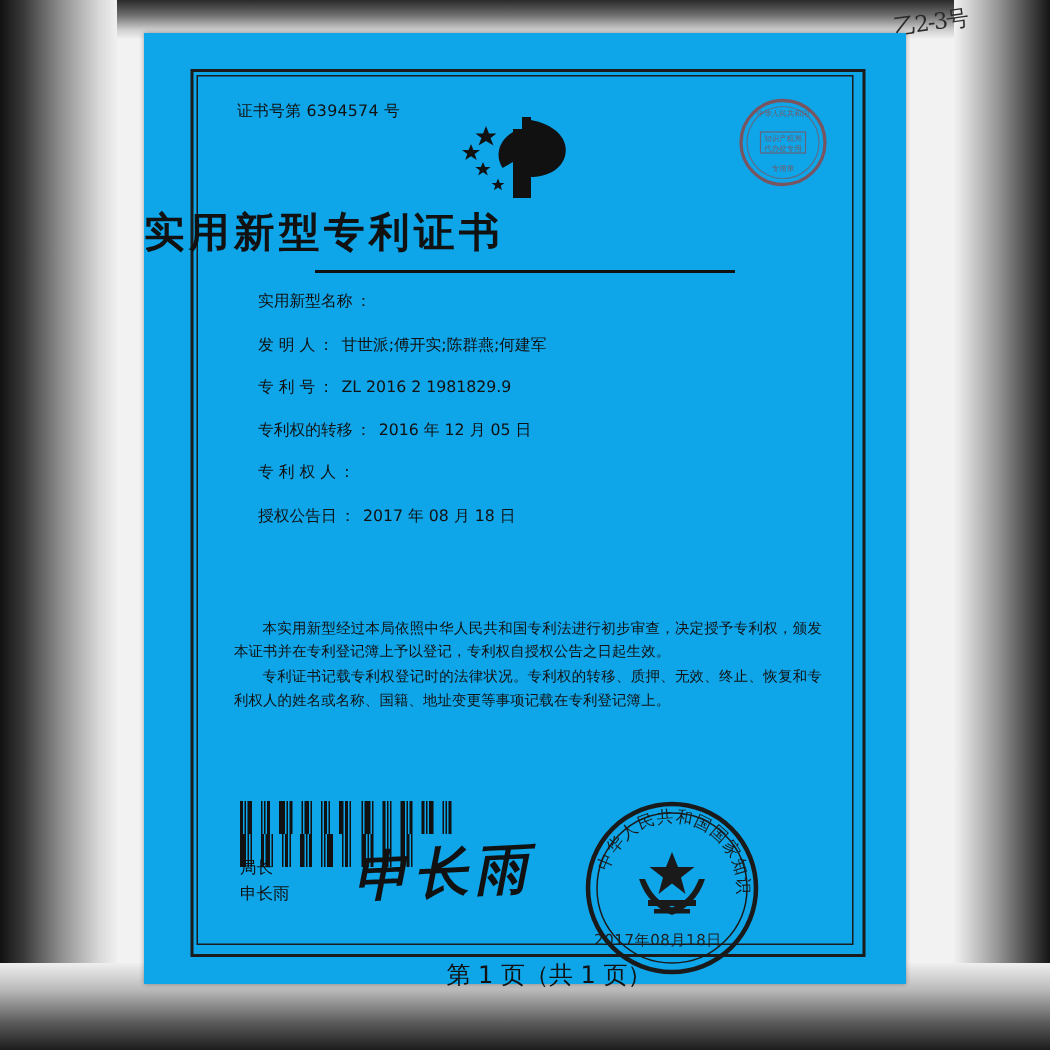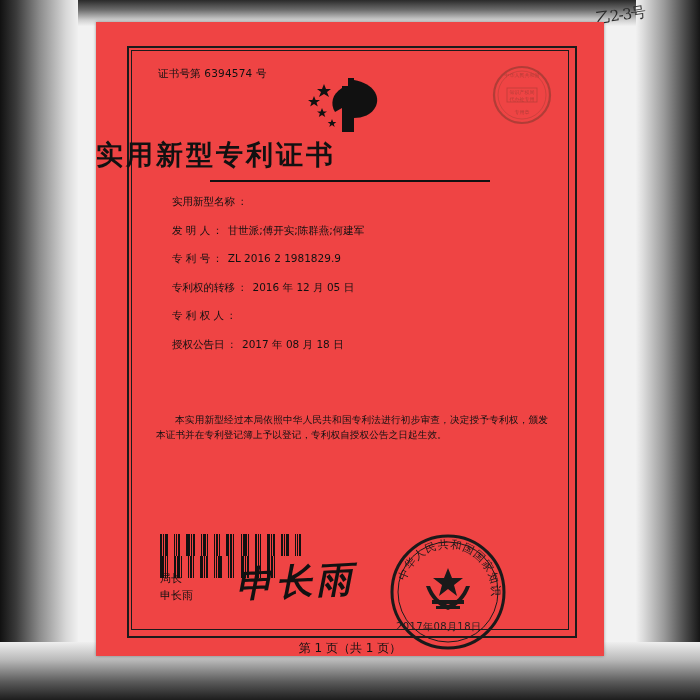--- a/index.html
+++ b/index.html
@@ -48,21 +48,21 @@
     background: linear-gradient(to top, #1d1d1d 0px, #5a5a5a 18px, #b9b9b9 40px, #efefef 58px);
   }
 
   
   .sheet {
     position: absolute;
     left: 96px;
     top: 22px;
     width: 508px;
     height: 634px;
-    background: #ef4444;
+    background: #0ea5e9;
     box-shadow: 0 0 3px rgba(0,0,0,.35);
   }
   .border-outer {
     position: absolute;
     left: 31px; top: 24px;
     width: 446px; height: 588px;
     border: 2px solid #1b1b1b;
   }
   .border-inner {
     position: absolute;
@@ -216,21 +216,22 @@
     color: #1e1e1e;
   }
 
   
   .page-no {
     position: absolute;
     left: 0;
     top: 618px;
     width: 508px;
     text-align: center;
-    font-size: 12px;
+    font-size: 16px;
+    padding-left: 16px;
   }
 
   
   .scan-scribble {
     position: absolute;
     left: 596px;
     top: 6px;
     font-size: 15px;
     font-family: "DejaVu Serif", serif;
     color: #2b2b2b;
@@ -318,20 +319,21 @@
       </div>
       <div class="field-row">
         <span class="field-label">授权公告日</span>
         <span class="field-colon">：</span>
         <span class="field-value">2017 年 08 月 18 日</span>
       </div>
     </div>
 
     <div class="body-text">
       <p>本实用新型经过本局依照中华人民共和国专利法进行初步审查，决定授予专利权，颁发本证书并在专利登记簿上予以登记，专利权自授权公告之日起生效。</p>
+      <p>专利证书记载专利权登记时的法律状况。专利权的转移、质押、无效、终止、恢复和专利权人的姓名或名称、国籍、地址变更等事项记载在专利登记簿上。</p>
     </div>
 
     <div class="barcode">
       <span style="width:2px"></span><span style="width:1px"></span><span style="width:3px"></span>
       <span style="width:1px"></span><span style="width:1px"></span><span style="width:2px"></span>
       <span style="width:4px"></span><span style="width:1px"></span><span style="width:2px"></span>
       <span style="width:1px"></span><span style="width:3px"></span><span style="width:1px"></span>
       <span style="width:1px"></span><span style="width:2px"></span><span style="width:1px"></span>
       <span style="width:3px"></span><span style="width:2px"></span><span style="width:1px"></span>
       <span style="width:1px"></span><span style="width:4px"></span><span style="width:1px"></span>

